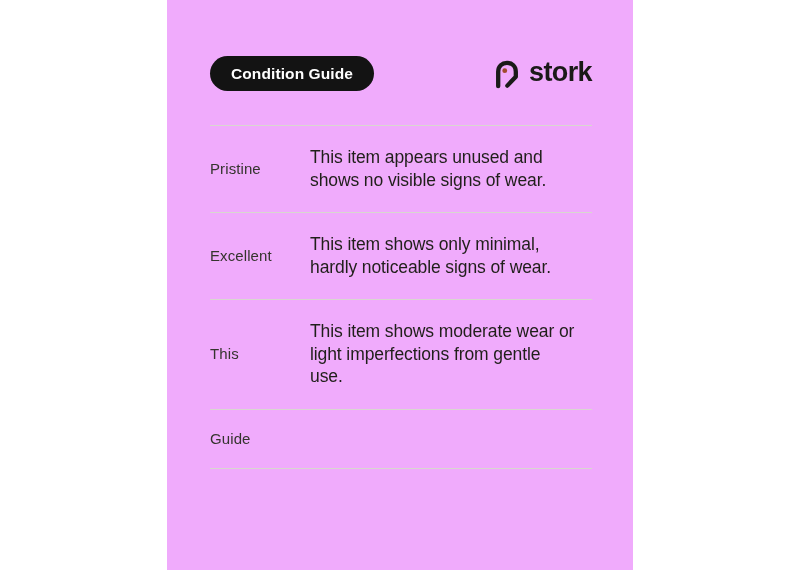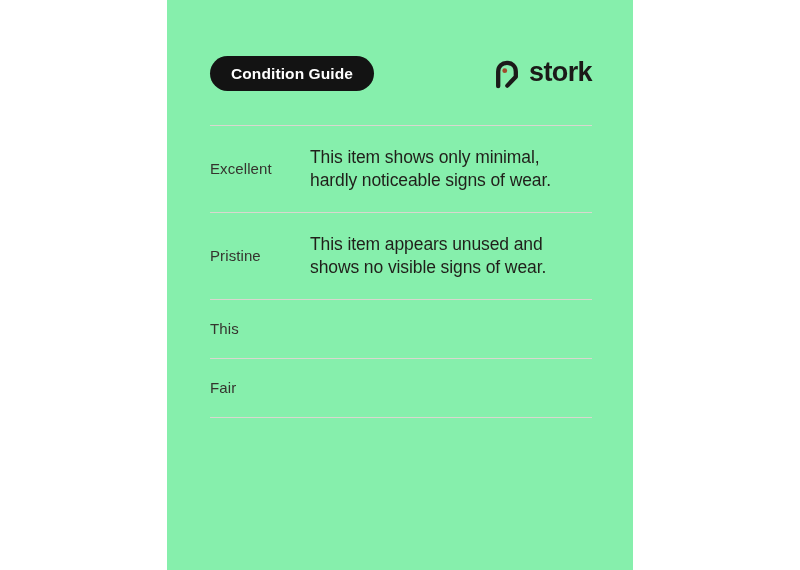--- a/index.html
+++ b/index.html
@@ -5,21 +5,21 @@
   html, body { margin: 0; padding: 0; }
   body {
     width: 800px; height: 570px;
     background: #ffffff;
     font-family: "Liberation Sans", "DejaVu Sans", sans-serif;
     overflow: hidden;
   }
   .card {
     width: 466px; height: 570px;
     margin: 0 auto;
-    background: #86efac;
+    background: #f0abfc;
     box-sizing: border-box;
     padding: 56px 41px 0 43px;
   }
   .header {
     display: flex;
     align-items: center;
     justify-content: space-between;
     height: 35px;
     margin-bottom: 34px;
   }
@@ -88,33 +88,36 @@
         <path d="M6.6 29 L6.6 13.5 C6.6 7.6 10.6 4.2 16 4.2 C21.4 4.2 25.4 7.6 25.4 13.5 L25.4 19 L16.4 28.4" fill="none" stroke="#1b1b19" stroke-width="4.6" stroke-linecap="round" stroke-linejoin="round"></path>
         <circle cx="13.6" cy="12.4" r="2.6" fill="#a04b2c"></circle>
       </svg>
       <span class="brand-text">stork</span>
     </div>
   </div>
 
   <div class="rows">
 
     <div class="row">
+      <div class="cond-label">Pristine</div>
+      <div class="cond-desc">This item appears unused and
+shows no visible signs of wear.</div>
+    </div>
+
+    <div class="row">
       <div class="cond-label">Excellent</div>
       <div class="cond-desc">This item shows only minimal,
 hardly noticeable signs of wear.</div>
     </div>
 
     <div class="row">
-      <div class="cond-label">Pristine</div>
-      <div class="cond-desc">This item appears unused and
-shows no visible signs of wear.</div>
+      <div class="cond-label">This</div>
+      <div class="cond-desc">This item shows moderate wear or
+light imperfections from gentle
+use.</div>
     </div>
 
     <div class="row">
-      <div class="cond-label">This</div>
-    </div>
-
-    <div class="row">
-      <div class="cond-label">Fair</div>
+      <div class="cond-label">Guide</div>
     </div>
 
   </div>
 </div>
 
 </body></html>

